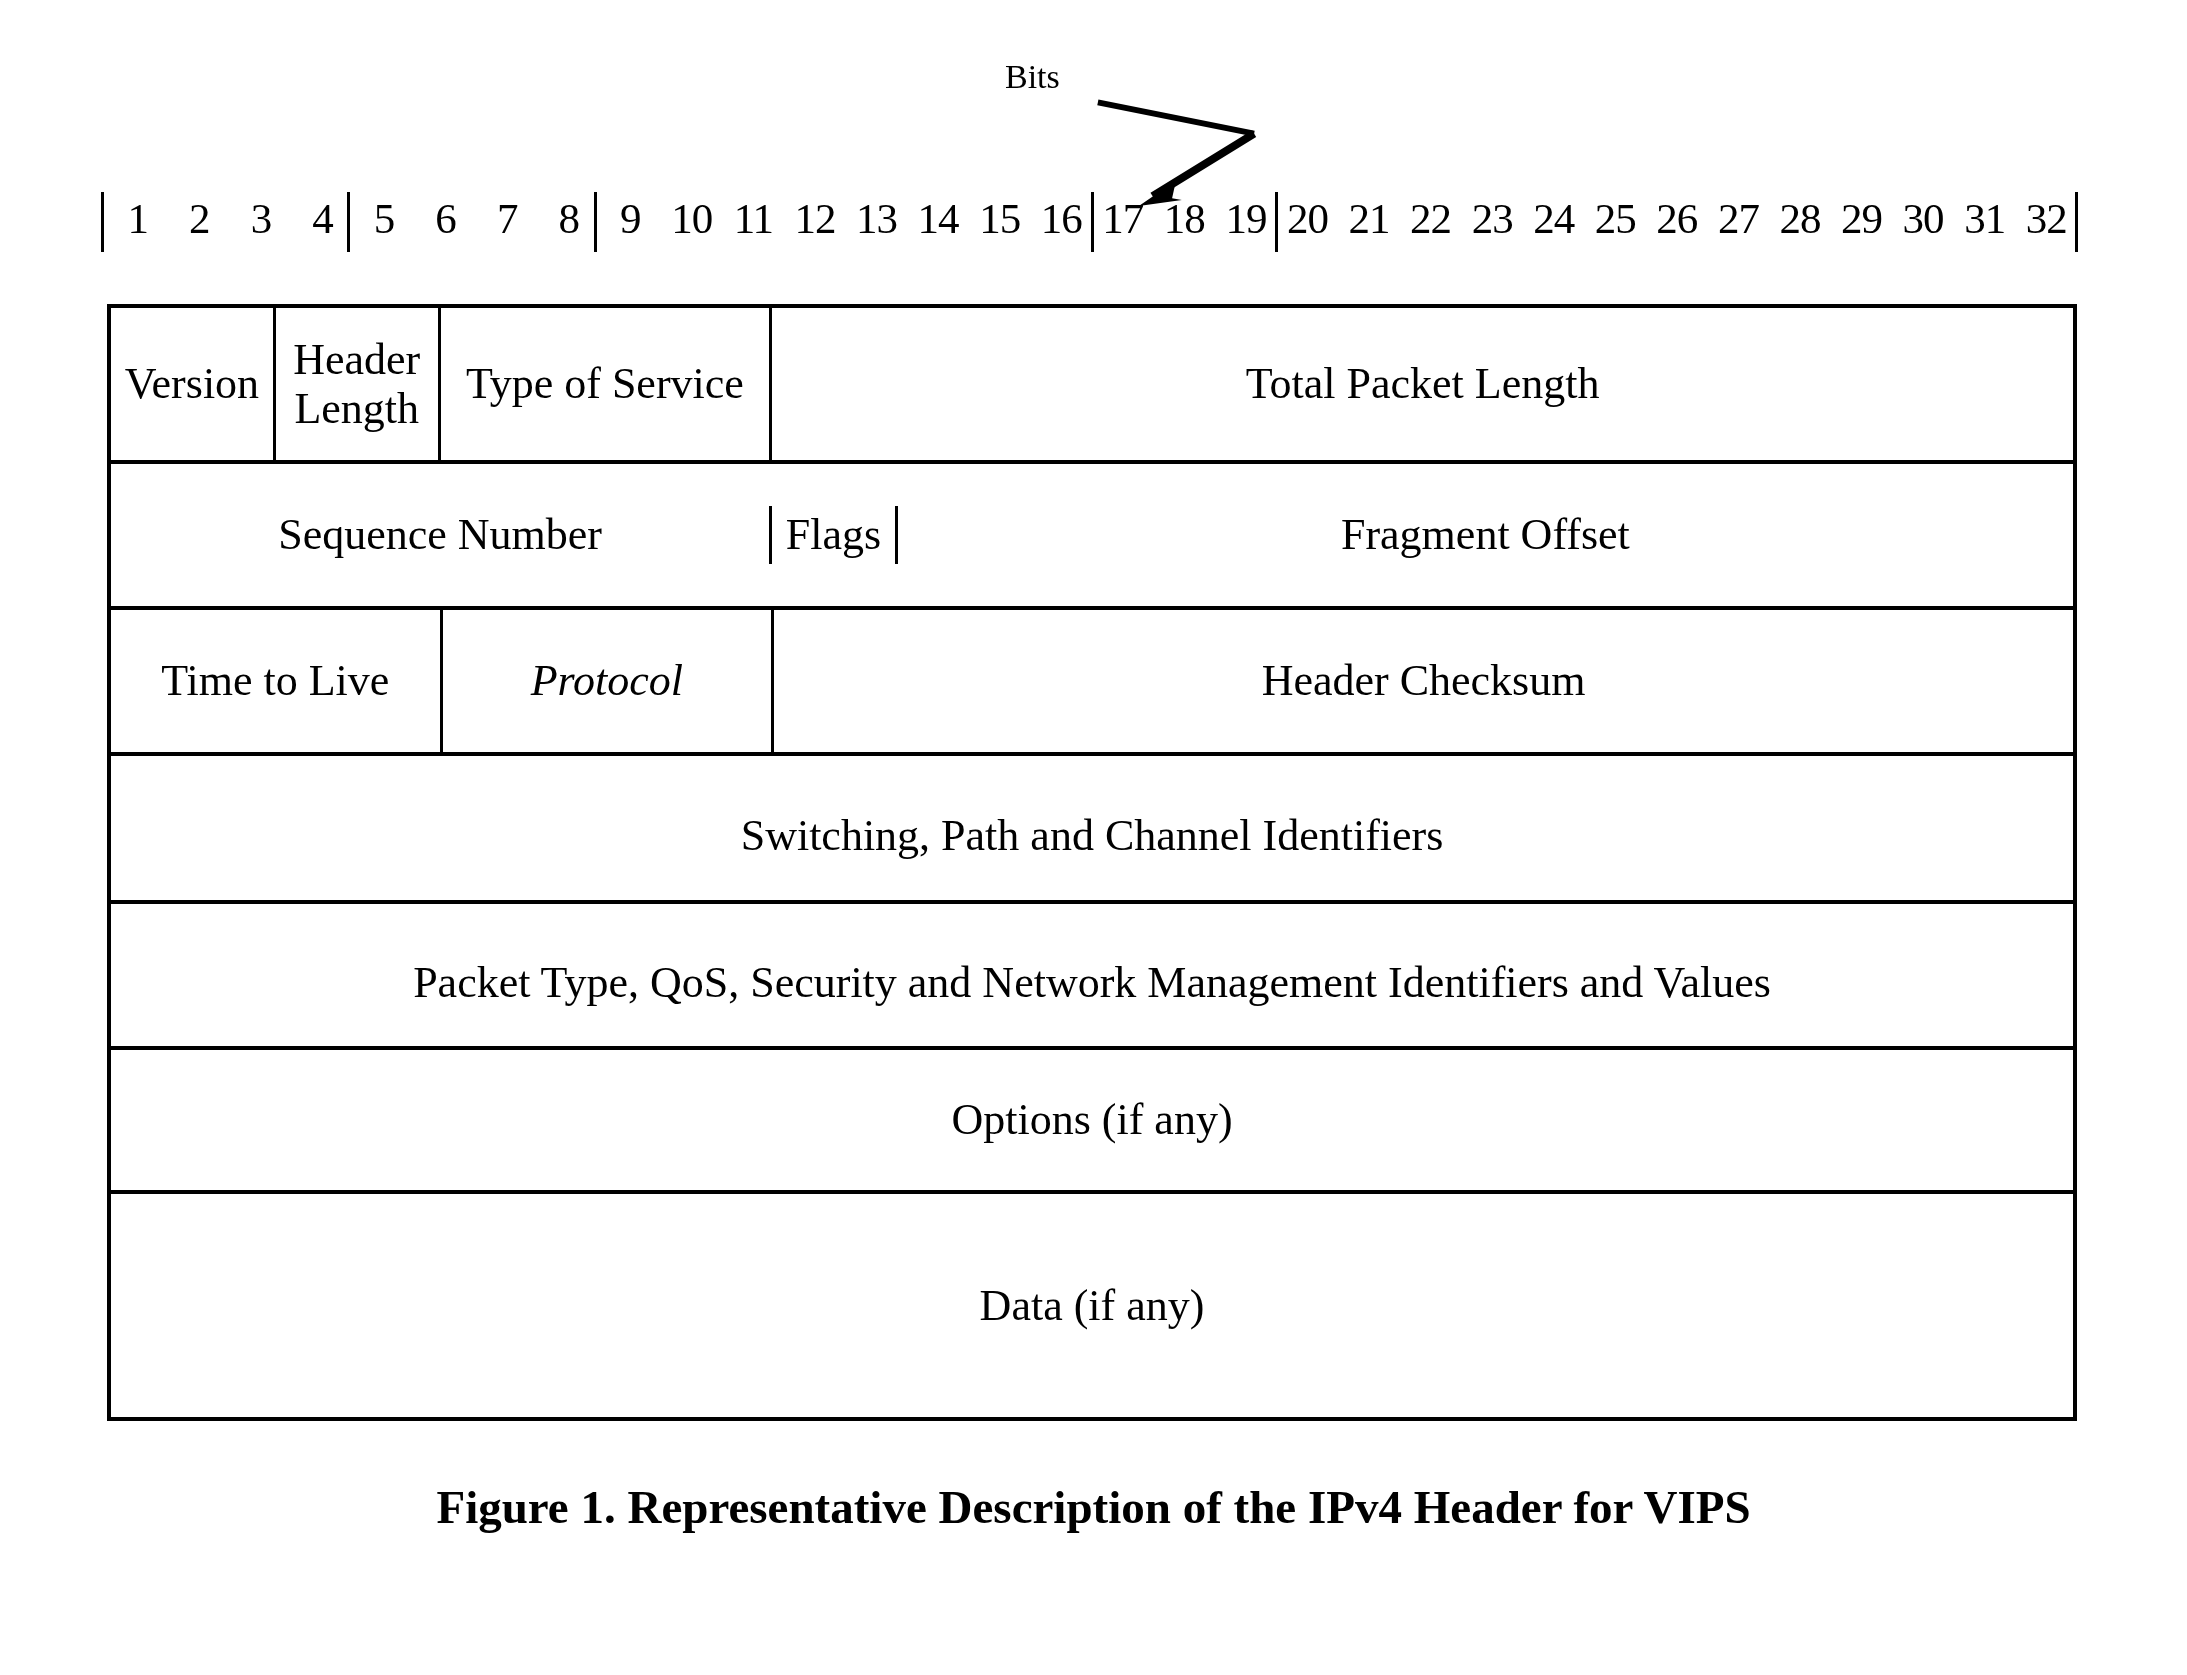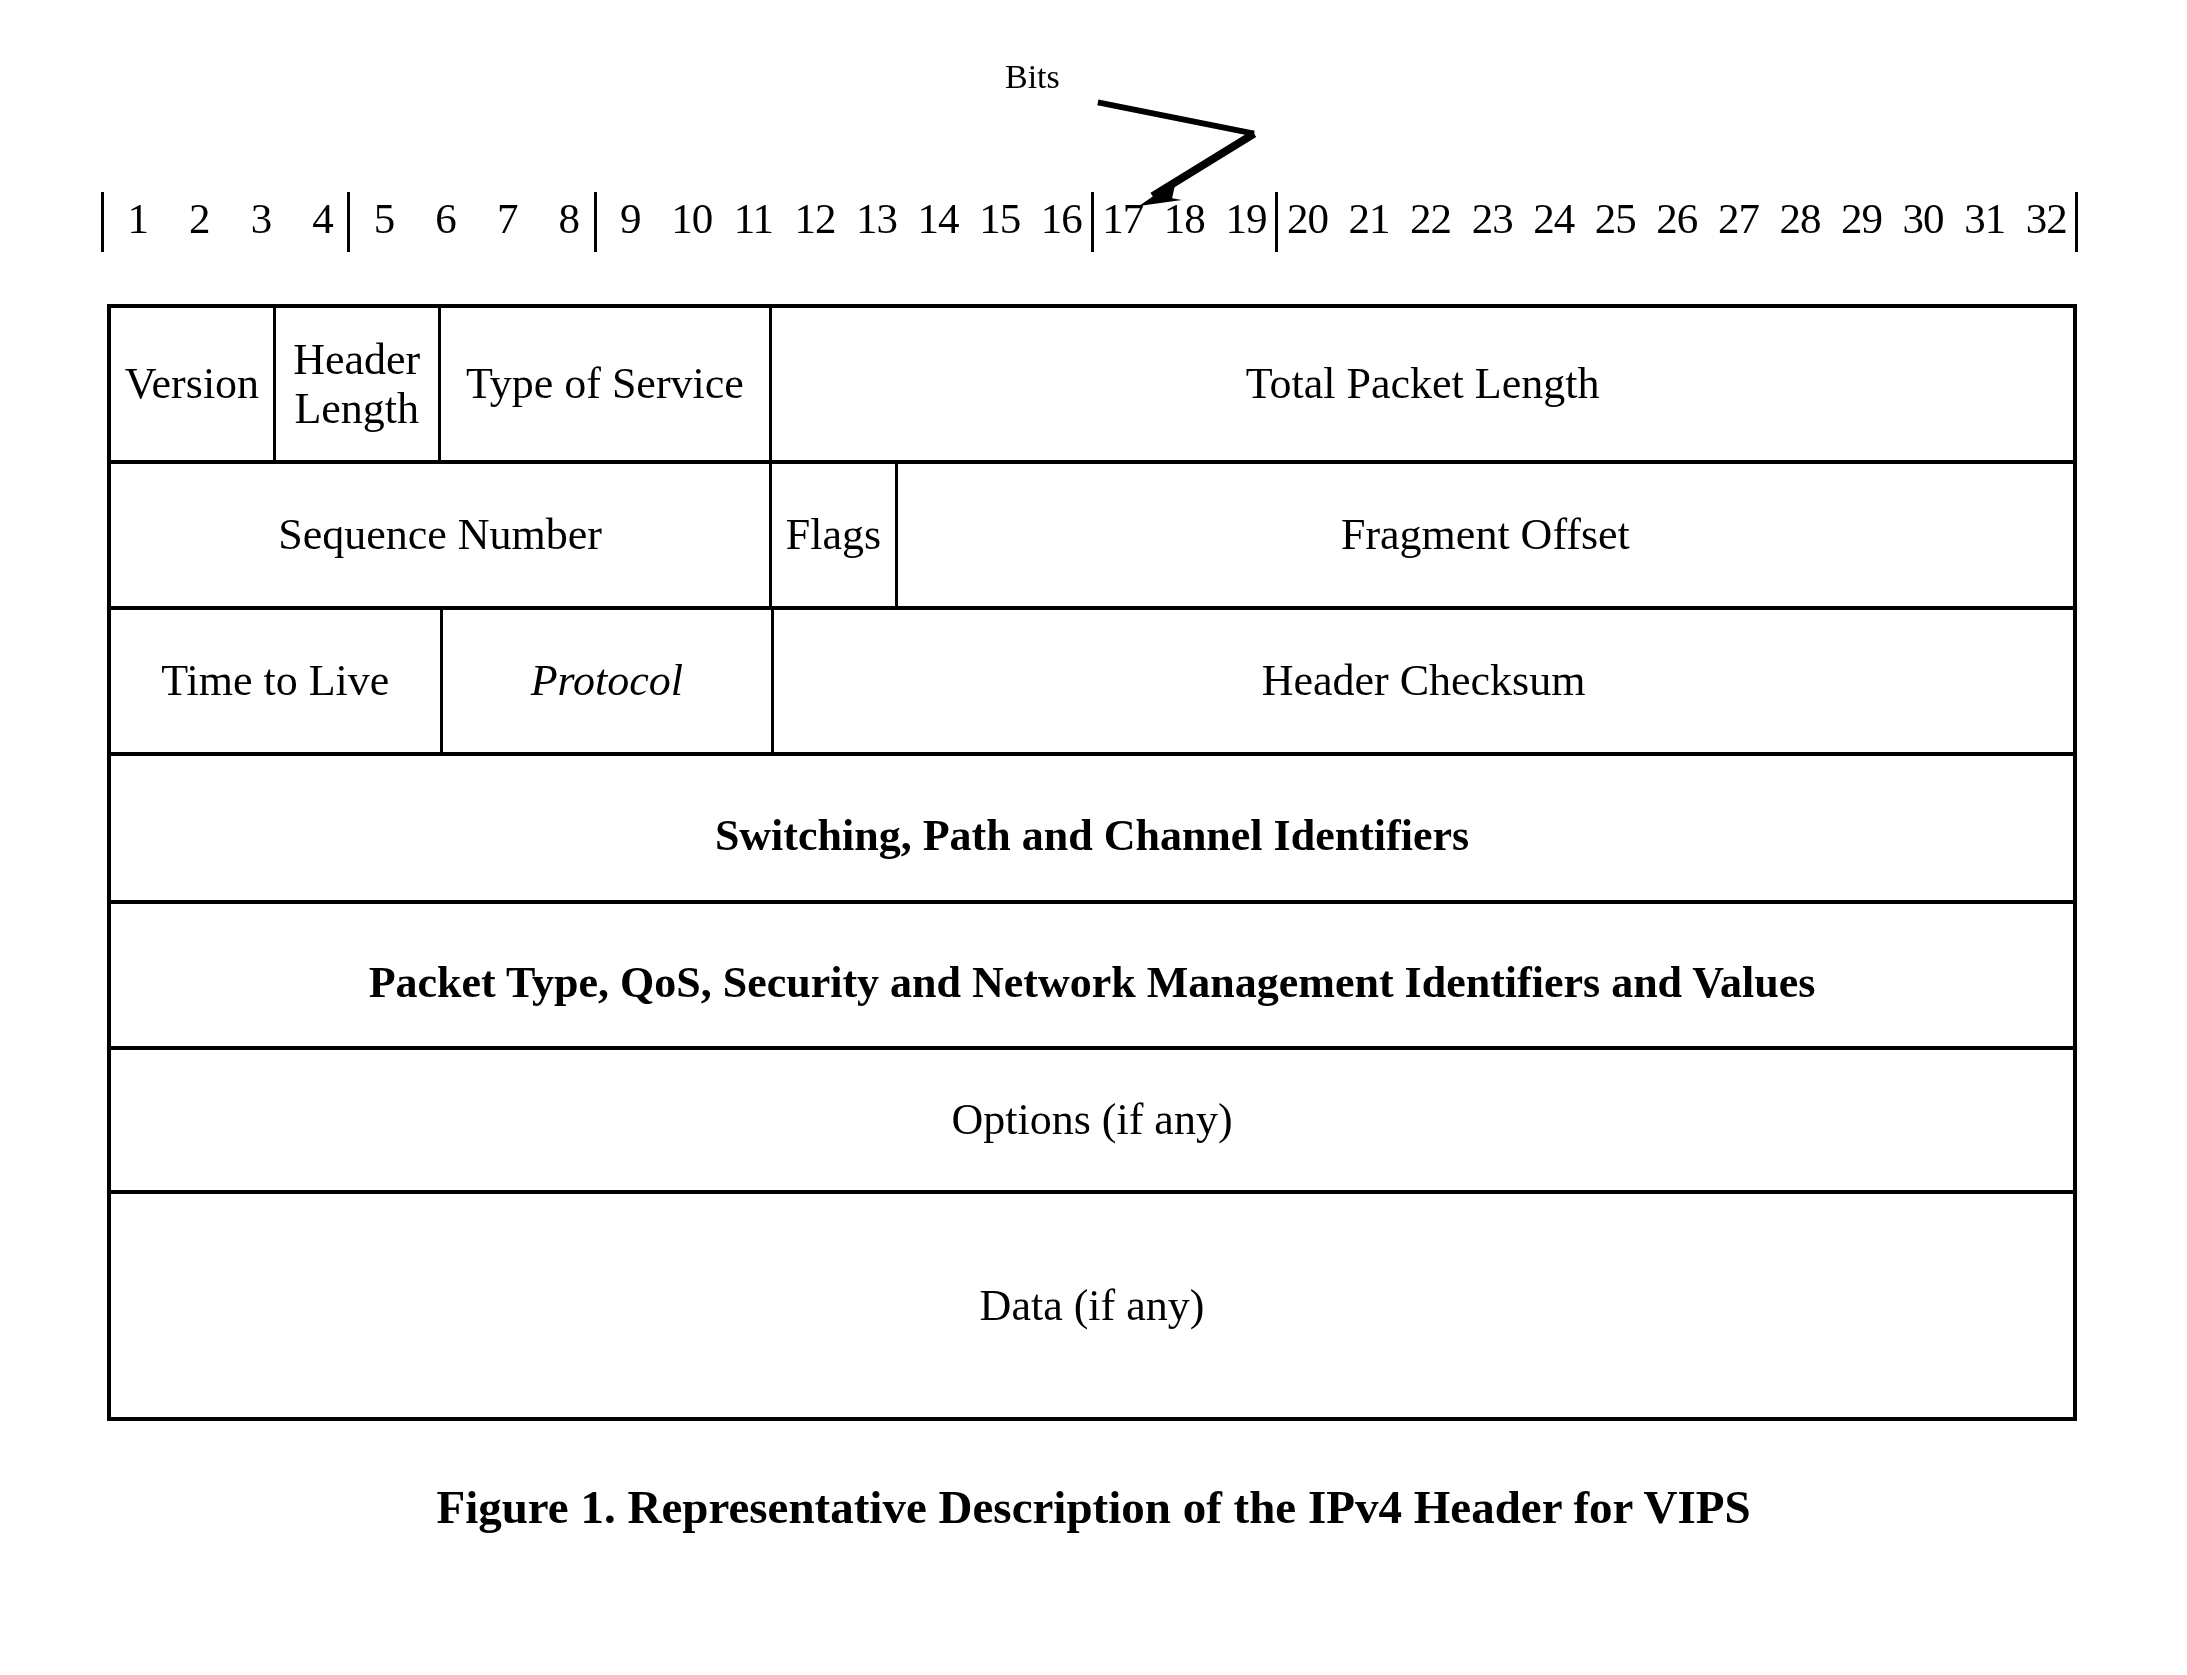--- a/index.html
+++ b/index.html
@@ -95,27 +95,27 @@
     text-align: center;
     font-size: 44px;
     line-height: 1.12;
     border-right: 3.9px solid #000;
     padding: 3.9px 5.9px;
   }
   .tcell:last-child {
     border-right: none;
   }
   .tcell.bold {
-    font-weight: bold;
+    font-weight: normal;
     margin-top: 16px;
   }
 
   
   .r1 { height: 156px; }
-  .r2 { height: 146px; }
+  .r2 { height: 146px; align-items: center; }
   .r3 { height: 146px; }
   .r4 { height: 148px; }
   .r5 { height: 146px; }
   .r6 { height: 144px; }
   .r7 { height: 227px; }
 
   
   .caption {
     position: absolute;
     left: 0;

